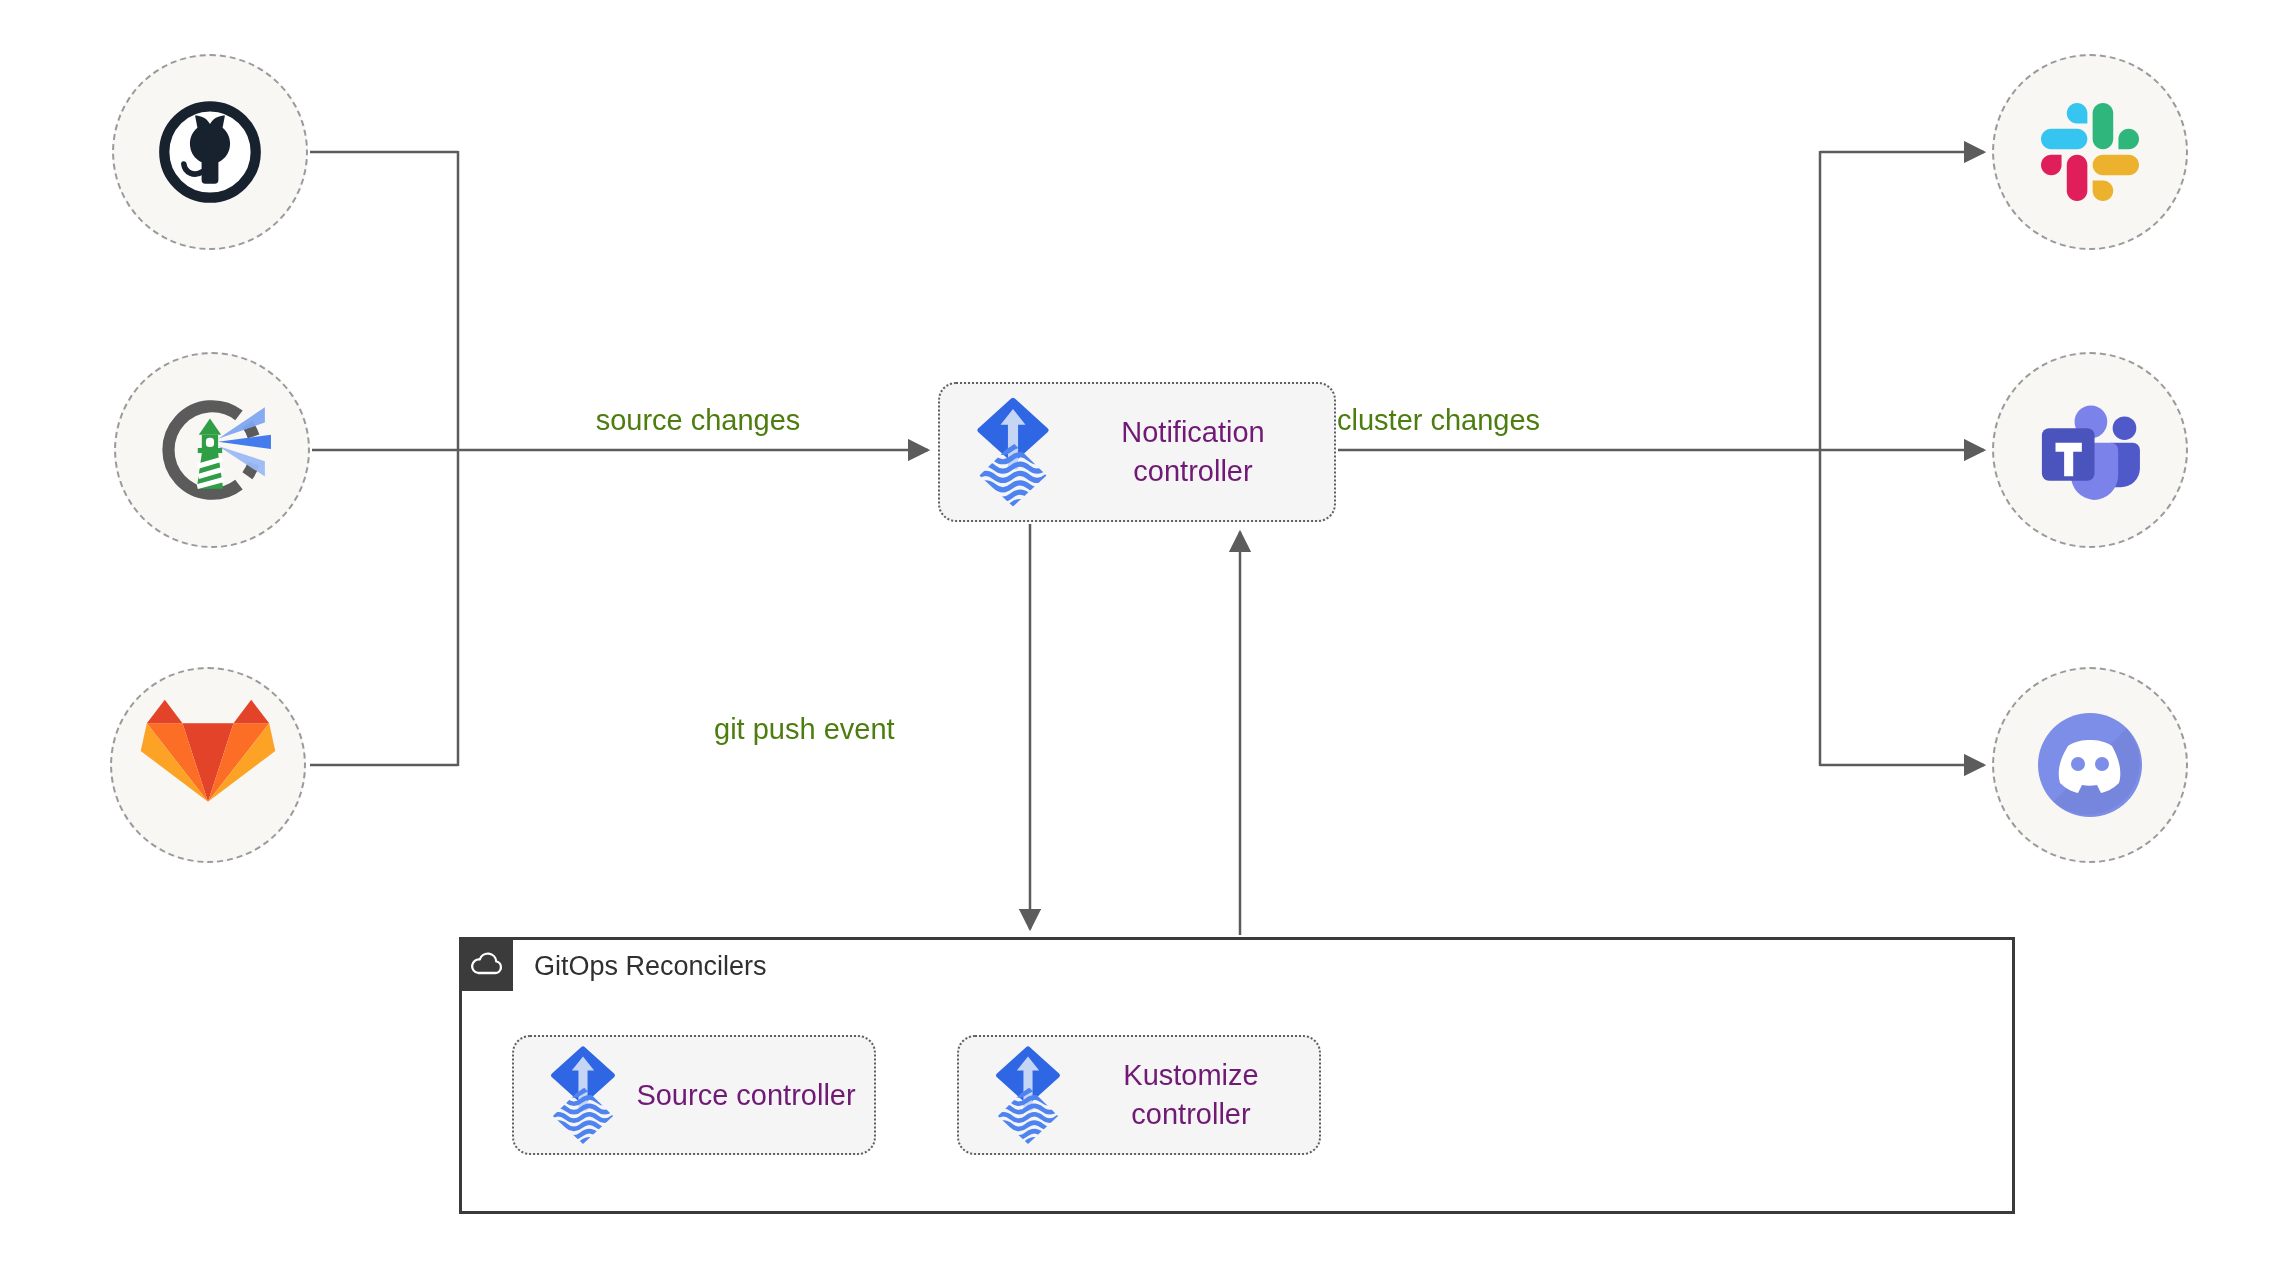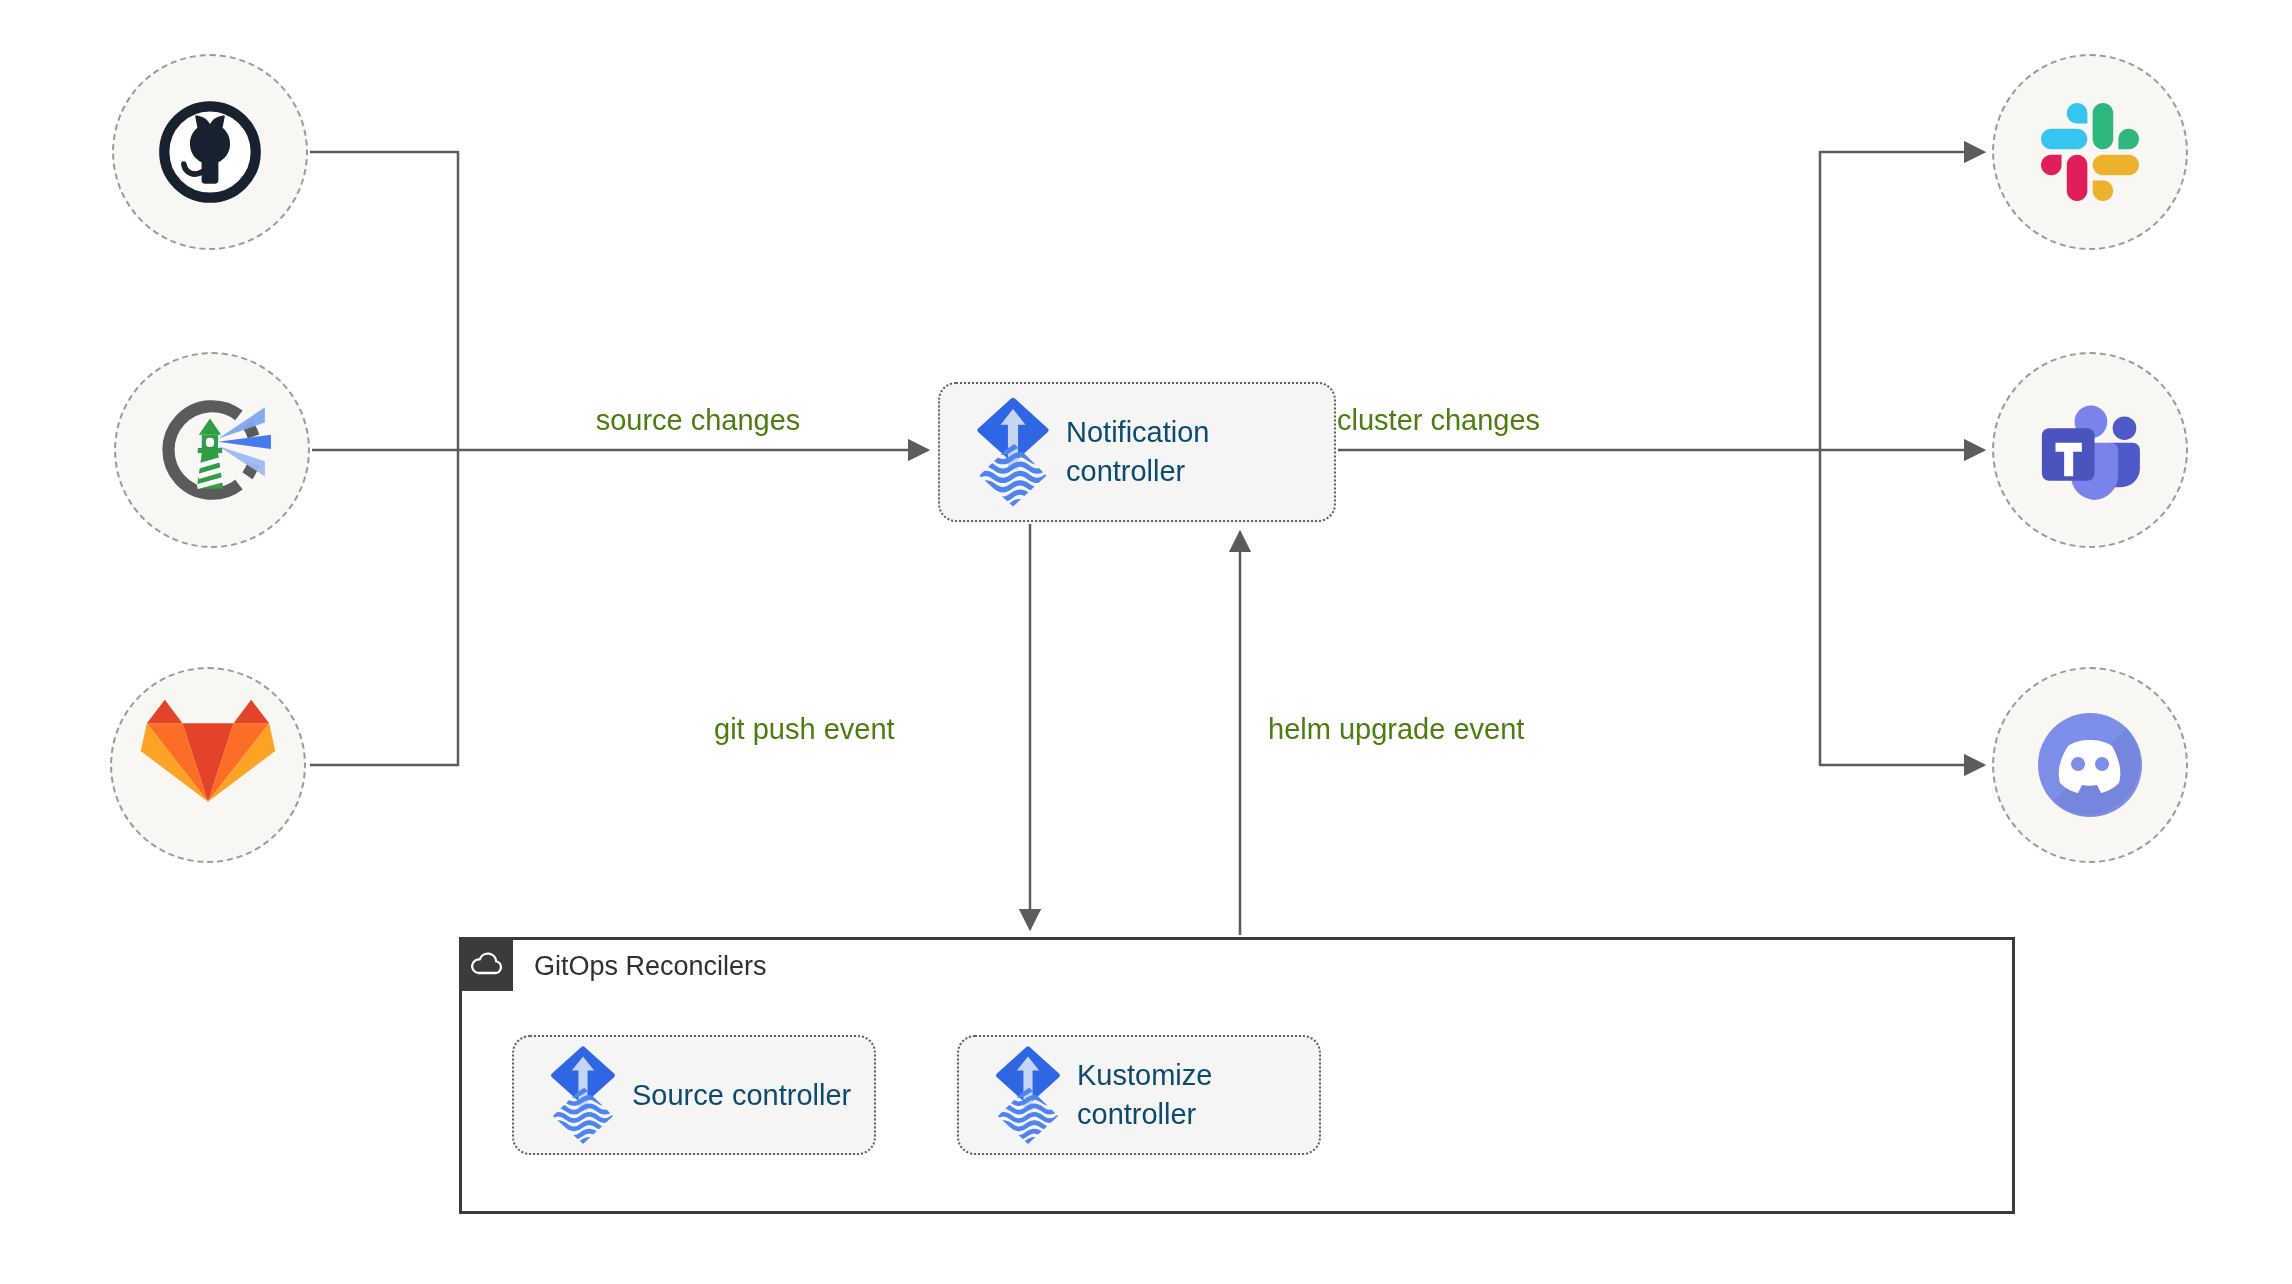--- a/index.html
+++ b/index.html
@@ -12,21 +12,21 @@
     position:absolute;width:196px;height:196px;border-radius:50%;
     background:#f8f7f4;border:2px dashed #9a9a9a;box-sizing:border-box;
     display:flex;align-items:center;justify-content:center;
   }
   .ctrl-box{
     position:absolute;background:#f5f5f5;border:2px dotted #5f5f5f;border-radius:18px;
     box-sizing:border-box;display:flex;align-items:center;
   }
   .ctrl-box .flux{flex:0 0 auto;margin-left:34px;}
   .ctrl-label{
-    flex:1 1 auto;text-align:left;font-size:29px;line-height:1.34;color:#0c4a6e;
+    flex:1 1 auto;text-align:center;font-size:29px;line-height:1.34;color:#701a75;
     padding:0 14px;
   }
   .edge-label{position:absolute;font-size:29px;color:#4d7c0f;white-space:nowrap;}
   .container-box{
     position:absolute;left:459px;top:937px;width:1556px;height:277px;
     border:3px solid #3a3a3a;box-sizing:border-box;background:#ffffff;
   }
   .container-badge{
     position:absolute;left:-3px;top:-3px;width:54px;height:54px;background:#3b3b3b;
     display:flex;align-items:center;justify-content:center;
@@ -83,21 +83,20 @@
       <path d="M1030 524 V929" marker-end="url(#arrow)"></path>
       <path d="M1240 935 V532" marker-end="url(#arrow)"></path>
       <path d="M874 1092 H946" marker-end="url(#arrow)"></path>
       <path d="M1319 1092 H1392" marker-end="url(#arrow)"></path>
     </g>
   </svg>
 
   <div class="edge-label" style="left:458px;top:404px;width:480px;text-align:center;">source changes</div>
   <div class="edge-label" style="left:1337px;top:404px;width:480px;text-align:left;">cluster changes</div>
   <div class="edge-label" style="left:714px;top:713px;width:296px;text-align:left;">git push event</div>
-  <div class="edge-label" style="left:1268px;top:713px;width:420px;text-align:left;">helm upgrade event</div>
 
   <div class="circle-node" style="left:112px;top:54px;">
     <svg width="112" height="112" viewBox="0 0 120 120">
       <circle cx="60" cy="60" r="49" fill="#ffffff" stroke="#17222e" stroke-width="11"></circle>
       <path fill="#17222e" d="M60 30 c-4 -7 -11 -9 -16 -9 l2.5 13 c-5 4 -8 10 -8 17 0 13 10 22 21.5 22 11.5 0 21.5 -9 21.5 -22 0 -7 -3 -13 -8 -17 l2.5 -13 c-5 0 -12 2 -16 9 Z"></path>
       <rect x="51" y="68" width="18" height="26" rx="4" fill="#17222e"></rect>
       <path d="M52 81 c-9 6 -19 1 -20 -8" stroke="#17222e" stroke-width="6" fill="none" stroke-linecap="round"></path>
     </svg>
   </div>
 

